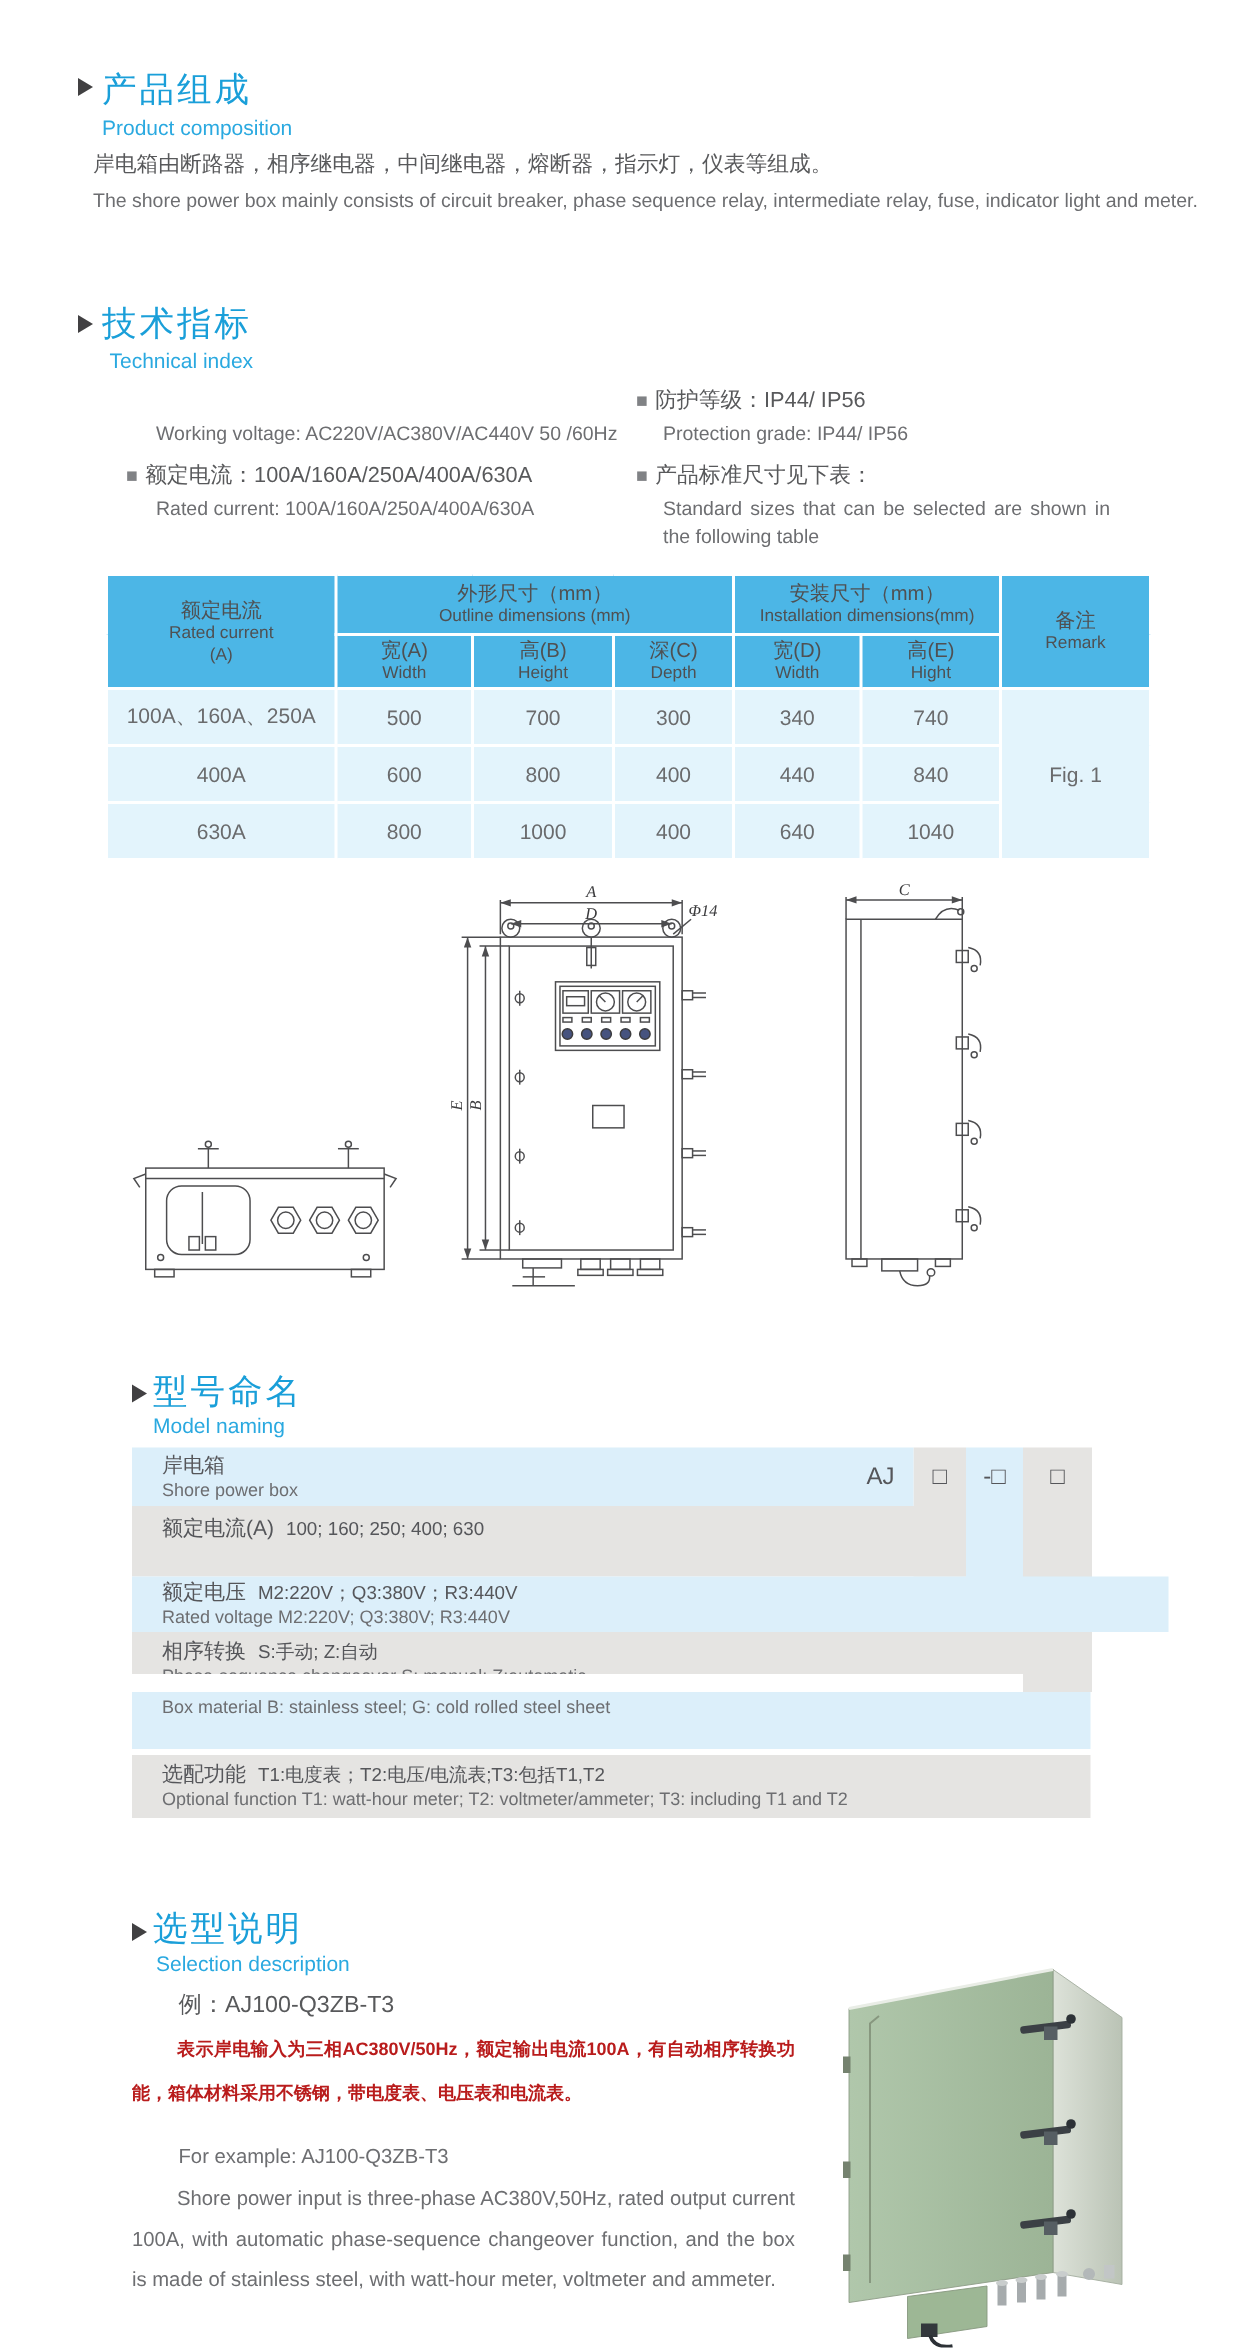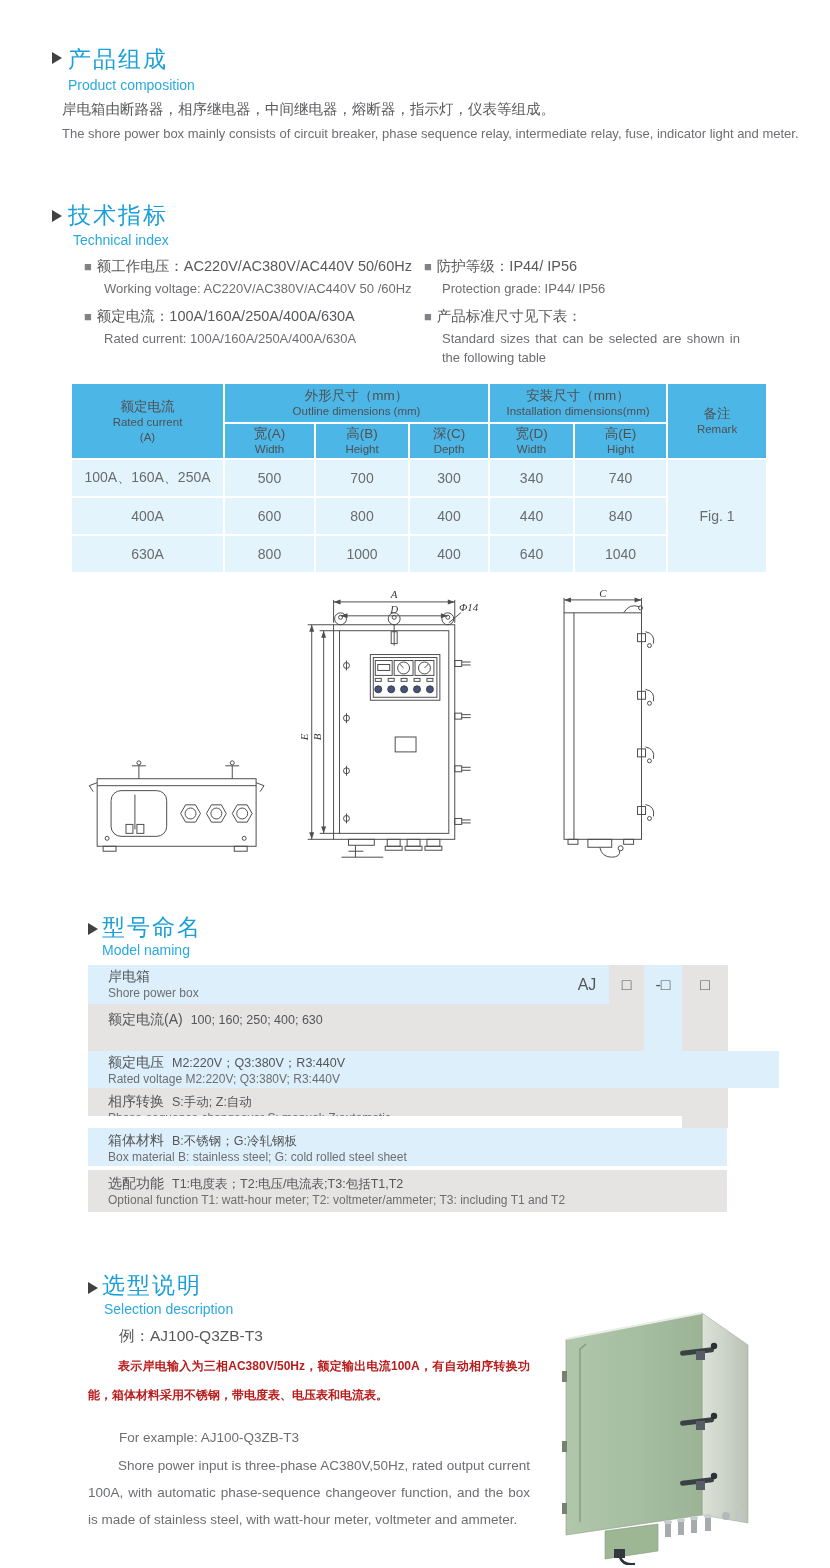--- a/index.html
+++ b/index.html
@@ -58,23 +58,20 @@
   <div class="arrow" style="left:52px;top:52px;"></div>
   <div class="t-zh" style="left:68px;top:44px;">产品组成</div>
   <div class="t-en" style="left:68px;top:77px;">Product  composition</div>
   <div class="body-zh" style="left:62px;top:100px;">岸电箱由断路器，相序继电器，中间继电器，熔断器，指示灯，仪表等组成。</div>
   <div class="body-en" style="left:62px;top:126px;">The shore power box mainly consists of circuit breaker, phase sequence relay, intermediate relay, fuse, indicator light and meter.</div>
 
   <div class="arrow" style="left:52px;top:210px;"></div>
   <div class="t-zh" style="left:68px;top:200px;">技术指标</div>
   <div class="t-en" style="left:73px;top:232px;">Technical index</div>
 
-  <div class="spec" style="left:84px;top:257px;">
-    <span class="bullet">■</span><span>额工作电压：AC220V/AC380V/AC440V  50/60Hz</span>
-  </div>
   <div class="spec-en" style="left:104px;top:281px;">Working voltage: AC220V/AC380V/AC440V 50 /60Hz</div>
 
   <div class="spec" style="left:84px;top:307px;">
     <span class="bullet">■</span><span>额定电流：100A/160A/250A/400A/630A</span>
   </div>
   <div class="spec-en" style="left:104px;top:331px;">Rated current: 100A/160A/250A/400A/630A</div>
 
   <div class="spec" style="left:424px;top:257px;">
     <span class="bullet">■</span><span>防护等级：IP44/ IP56</span>
   </div>
@@ -331,21 +328,20 @@
   </div>
   <div class="band bg-b" style="left:88px;top:1051px;width:691px;height:37px;padding-top:2px;">
     <div><span class="mzh">额定电压</span><span class="mdt">M2:220V；Q3:380V；R3:440V</span></div>
     <div class="men">Rated voltage  M2:220V;  Q3:380V;  R3:440V</div>
   </div>
   <div class="band bg-g" style="left:88px;top:1088px;width:639px;height:28px;padding-top:4px;">
     <div><span class="mzh">相序转换</span><span class="mdt">S:手动; Z:自动</span></div>
     <div class="men">Phase-sequence changeover  S: manual;  Z:automatic</div>
   </div>
   <div class="band bg-b" style="left:88px;top:1128px;width:639px;height:38px;padding-top:3px;">
-    <div><span class="mzh">箱体材料</span><span class="mdt">B:不锈钢；G:冷轧钢板</span></div>
     <div class="men">Box material   B: stainless steel; G: cold rolled steel sheet</div>
   </div>
   <div class="band bg-g" style="left:88px;top:1170px;width:639px;height:42px;padding-top:4px;">
     <div><span class="mzh">选配功能</span><span class="mdt">T1:电度表；T2:电压/电流表;T3:包括T1,T2</span></div>
     <div class="men">Optional function  T1: watt-hour meter; T2: voltmeter/ammeter; T3: including T1 and T2</div>
   </div>
 
   <div class="code" style="left:568px;top:965px;width:38px;height:39px;">AJ</div>
   <div class="code" style="left:609px;top:965px;width:35px;height:39px;">□</div>
   <div class="code" style="left:644px;top:965px;width:38px;height:39px;">

